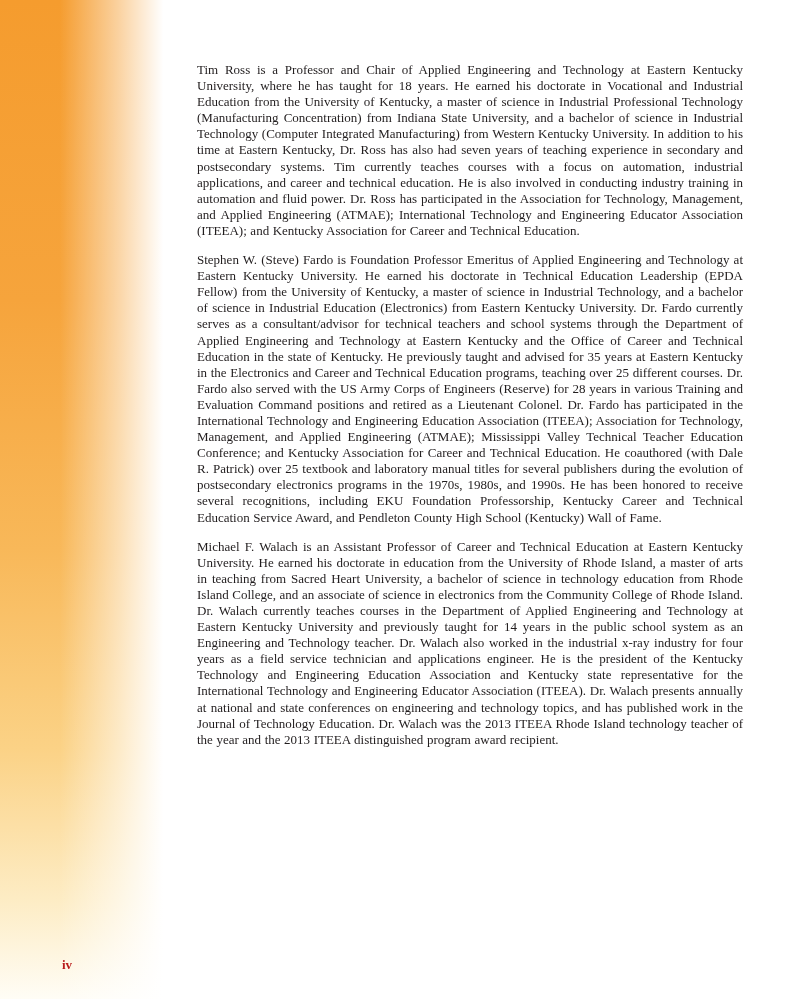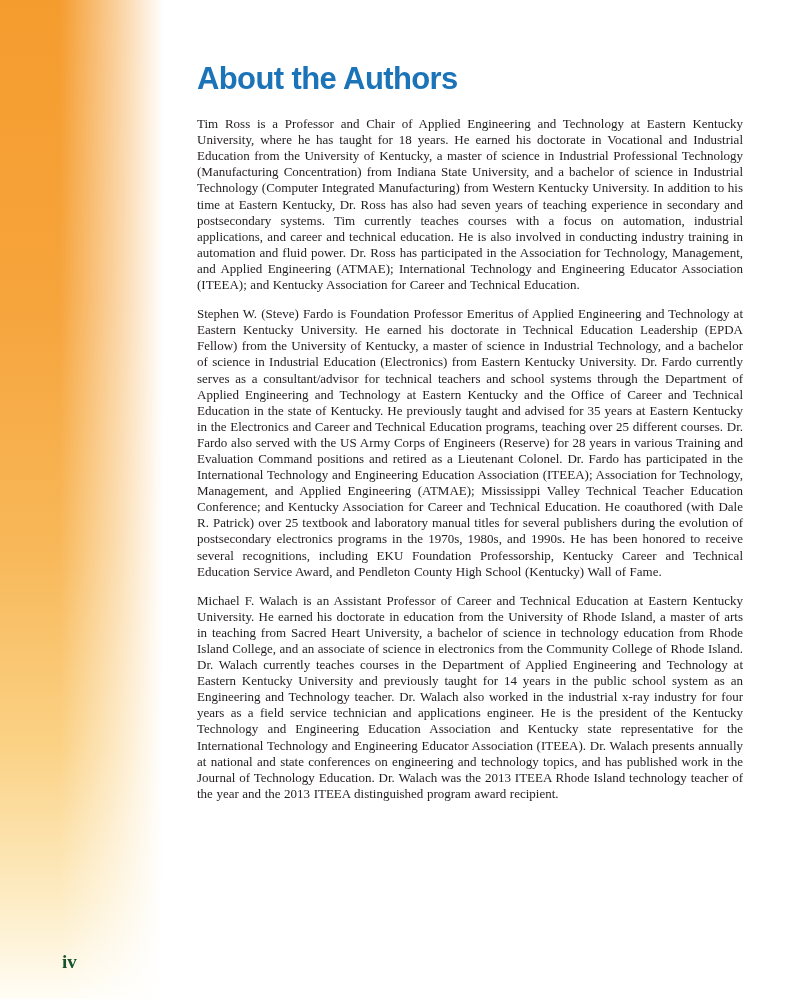--- a/index.html
+++ b/index.html
@@ -58,33 +58,32 @@
     text-align: justify;
     margin: 0 0 13px 0;
     word-spacing: 0.3px;
   }
   .folio {
     position: absolute;
     left: 62px;
     bottom: 26px;
     font-family: "Liberation Serif", serif;
     font-weight: bold;
-    font-size: 19px;
-    color: #14532d;
+    font-size: 13px;
+    color: #b91c1c;
   }
 </style>
 </head>
 <body>
 
 <div class="page">
 
   <div class="side-gradient"></div>
 
   <div class="content">
-    <h1 class="page-title">About the Authors</h1>
 
     <p class="bio">Tim Ross is a Professor and Chair of Applied Engineering and Technology at Eastern Kentucky University, where he has taught for 18 years. He earned his doctorate in Vocational and Industrial Education from the University of Kentucky, a master of science in Industrial Professional Technology (Manufacturing Concentration) from Indiana State University, and a bachelor of science in Industrial Technology (Computer Integrated Manufacturing) from Western Kentucky University. In addition to his time at Eastern Kentucky, Dr. Ross has also had seven years of teaching experience in secondary and postsecondary systems. Tim currently teaches courses with a focus on automation, industrial applications, and career and technical education. He is also involved in conducting industry training in automation and fluid power. Dr. Ross has participated in the Association for Technology, Management, and Applied Engineering (ATMAE); International Technology and Engineering Educator Association (ITEEA); and Kentucky Association for Career and Technical Education.</p>
 
     <p class="bio">Stephen W. (Steve) Fardo is Foundation Professor Emeritus of Applied Engineering and Technology at Eastern Kentucky University. He earned his doctorate in Technical Education Leadership (EPDA Fellow) from the University of Kentucky, a master of science in Industrial Technology, and a bachelor of science in Industrial Education (Electronics) from Eastern Kentucky University. Dr. Fardo currently serves as a consultant/advisor for technical teachers and school systems through the Department of Applied Engineering and Technology at Eastern Kentucky and the Office of Career and Technical Education in the state of Kentucky. He previously taught and advised for 35 years at Eastern Kentucky in the Electronics and Career and Technical Education programs, teaching over 25 different courses. Dr. Fardo also served with the US Army Corps of Engineers (Reserve) for 28 years in various Training and Evaluation Command positions and retired as a Lieutenant Colonel. Dr. Fardo has participated in the International Technology and Engineering Education Association (ITEEA); Association for Technology, Management, and Applied Engineering (ATMAE); Mississippi Valley Technical Teacher Education Conference; and Kentucky Association for Career and Technical Education. He coauthored (with Dale R. Patrick) over 25 textbook and laboratory manual titles for several publishers during the evolution of postsecondary electronics programs in the 1970s, 1980s, and 1990s. He has been honored to receive several recognitions, including EKU Foundation Professorship, Kentucky Career and Technical Education Service Award, and Pendleton County High School (Kentucky) Wall of Fame.</p>
 
     <p class="bio">Michael F. Walach is an Assistant Professor of Career and Technical Education at Eastern Kentucky University. He earned his doctorate in education from the University of Rhode Island, a master of arts in teaching from Sacred Heart University, a bachelor of science in technology education from Rhode Island College, and an associate of science in electronics from the Community College of Rhode Island. Dr. Walach currently teaches courses in the Department of Applied Engineering and Technology at Eastern Kentucky University and previously taught for 14 years in the public school system as an Engineering and Technology teacher. Dr. Walach also worked in the industrial x-ray industry for four years as a field service technician and applications engineer. He is the president of the Kentucky Technology and Engineering Education Association and Kentucky state representative for the International Technology and Engineering Educator Association (ITEEA). Dr. Walach presents annually at national and state conferences on engineering and technology topics, and has published work in the Journal of Technology Education. Dr. Walach was the 2013 ITEEA Rhode Island technology teacher of the year and the 2013 ITEEA distinguished program award recipient.</p>
   </div>
 
   <div class="folio">iv</div>
 

